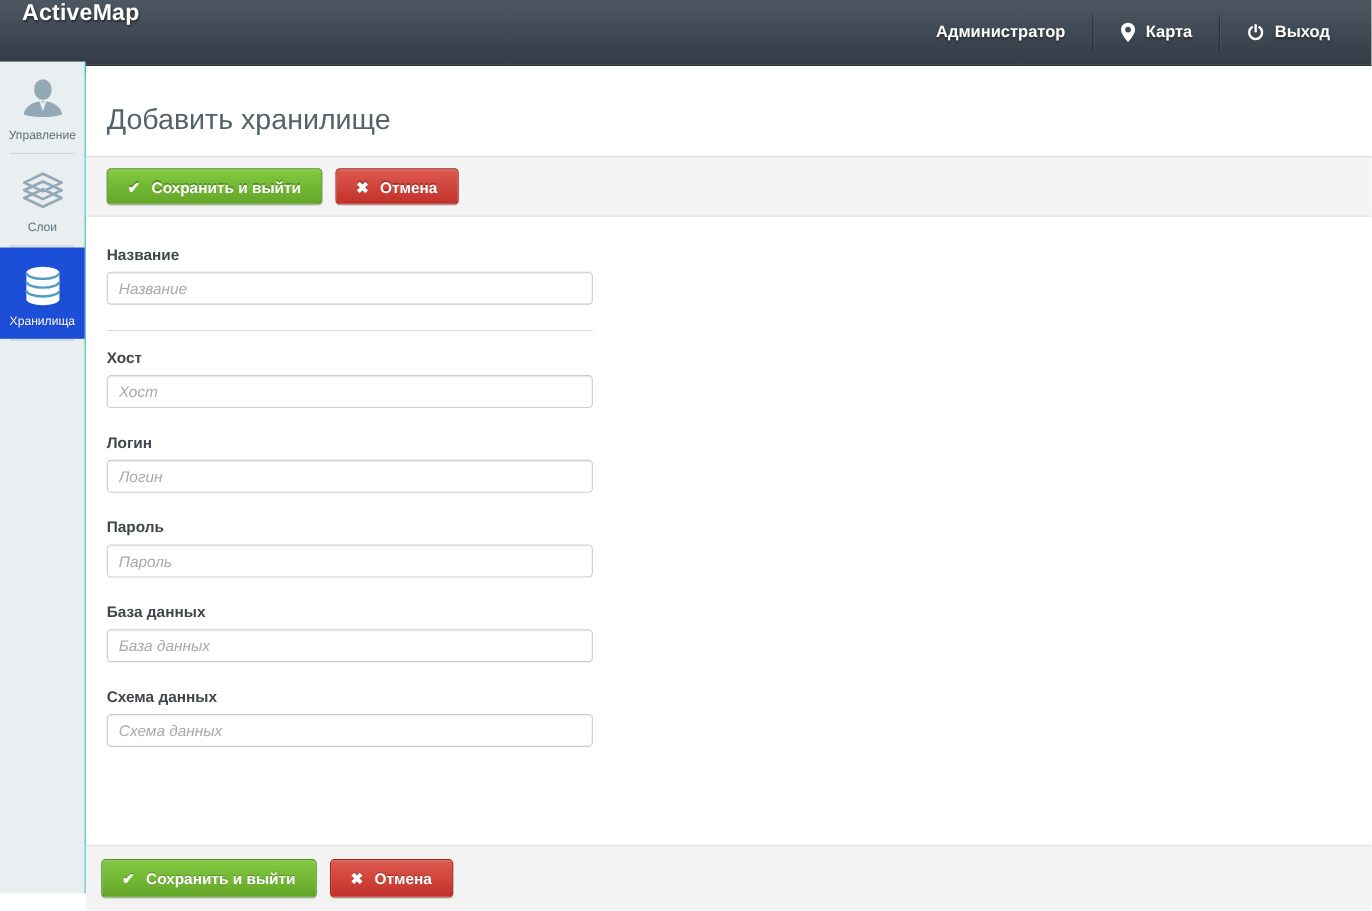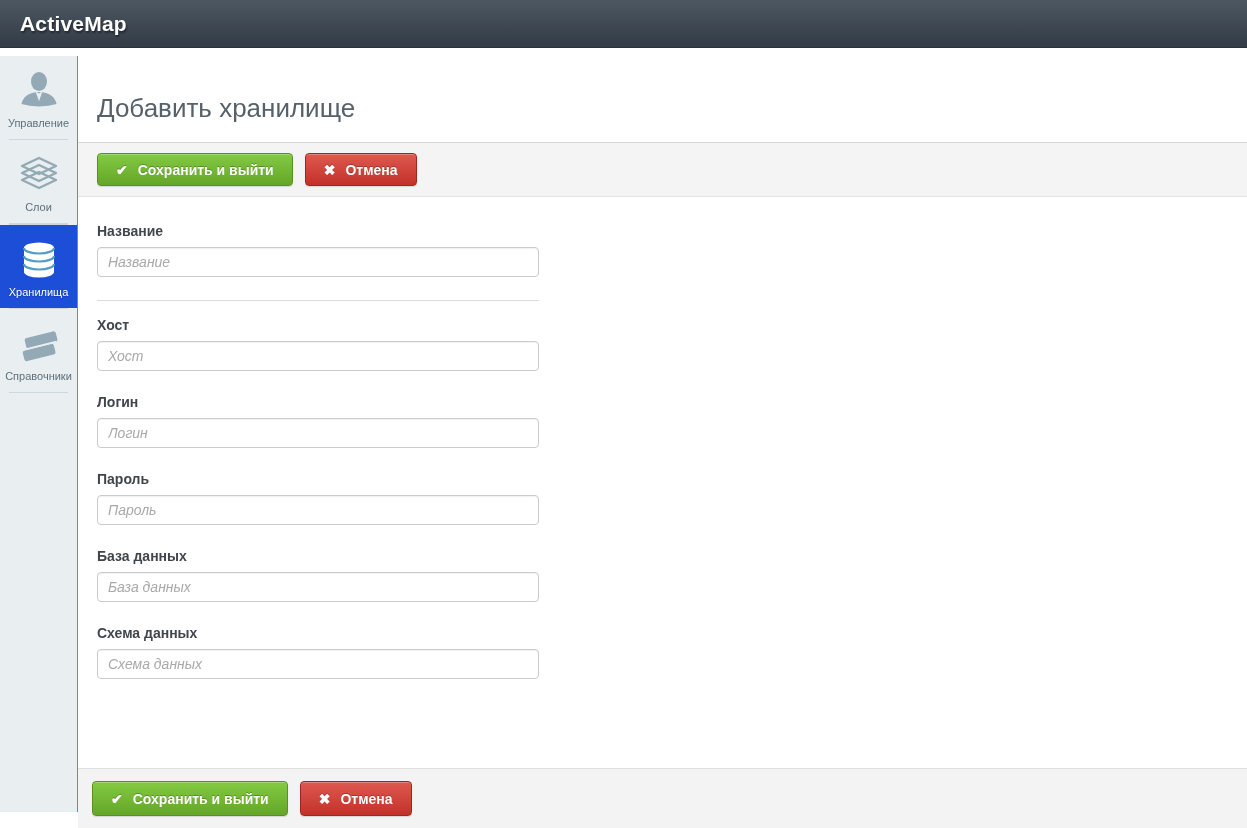--- a/index.html
+++ b/index.html
@@ -2,24 +2,24 @@
 <html><head>
 <meta charset="utf-8">
 <style>
   * { margin:0; padding:0; box-sizing:border-box; }
   html,body { width:1247px; height:828px; overflow:hidden; }
   body { font-family:"Liberation Sans", sans-serif; background:#fff; }
   .app { position:relative; width:1247px; height:828px; }
 
   
   .topbar {
-    position:absolute; top:0; left:0; right:0; height:48px;
+    position:absolute; top:0; left:0; right:0; height:60px;
     background:linear-gradient(#4d5761,#333c46);
     border-bottom:1px solid #272f38;
-    display:flex; align-items:center; color:#fff;
+    display:flex; align-items:flex-start; color:#fff;
   }
   .logo {
     margin-left:20px; font-size:21px; font-weight:bold; color:#fff;
     text-shadow:1px 2px 2px rgba(0,0,0,.45); letter-spacing:.2px; cursor:pointer;
   }
   .topnav { margin-left:auto; display:flex; align-items:center; height:100%; margin-right:14px; }
   .top-item {
     display:flex; align-items:center; gap:9px; padding:0 24px; height:100%;
     font-size:15px; font-weight:bold; color:#fff; cursor:pointer;
     text-shadow:0 1px 2px rgba(0,0,0,.4);
@@ -82,20 +82,44 @@
   }
   .bottombar .btn { height:35px; }
 </style>
 </head>
 <body>
 
 <div class="app">
 
   <header class="topbar">
     <div class="logo">ActiveMap</div>
+    <nav class="topnav">
+      <div class="top-item">
+        <span>Администратор</span>
+      </div>
+      <div class="top-sep"></div>
+      <div class="top-item">
+        <span class="icon">
+          <svg width="15" height="19" viewBox="0 0 24 30" fill="#fff">
+            <path d="M12 1 C6.2 1 1.8 5.4 1.8 11 c0 7 10.2 18 10.2 18 s10.2-11 10.2-18 C22.2 5.4 17.8 1 12 1 z M12 15 a4.2 4.2 0 1 1 0-8.4 a4.2 4.2 0 0 1 0 8.4 z" fill-rule="evenodd"></path>
+          </svg>
+        </span>
+        <span>Карта</span>
+      </div>
+      <div class="top-sep"></div>
+      <div class="top-item">
+        <span class="icon">
+          <svg width="17" height="17" viewBox="0 0 24 24" fill="none" stroke="#fff" stroke-width="3" stroke-linecap="round">
+            <path d="M12 2.5 v8"></path>
+            <path d="M7.2 5.4 a8.3 8.3 0 1 0 9.6 0"></path>
+          </svg>
+        </span>
+        <span>Выход</span>
+      </div>
+    </nav>
   </header>
 
   <aside class="sidebar">
 
     <div class="side-item">
       <span class="icon-wrap">
         <svg width="42" height="42" viewBox="0 0 42 42" fill="currentColor">
           <ellipse cx="21" cy="11.5" rx="8" ry="9.5"></ellipse>
           <path d="M21 22 c-10 0 -16.5 5.5 -17.5 12 a28 11 0 0 0 35 0 C37.5 27.5 31 22 21 22 z"></path>
           <path d="M21 23.5 l-3.5 -2.3 3.5 10 3.5 -10 z" fill="var(--icon-bg)"></path>
@@ -125,36 +149,20 @@
           <path d="M6 9 a15 5.5 0 0 1 30 0 v24 a15 5.5 0 0 1 -30 0 z" fill="currentColor"></path>
           <path d="M6 9  a15 5.5 0 0 0 30 0" stroke="var(--icon-bg)" stroke-width="2.2" fill="none"></path>
           <path d="M6 17 a15 5.5 0 0 0 30 0" stroke="var(--icon-bg)" stroke-width="2.2" fill="none"></path>
           <path d="M6 25 a15 5.5 0 0 0 30 0" stroke="var(--icon-bg)" stroke-width="2.2" fill="none"></path>
         </svg>
       </span>
       <span class="side-label">Хранилища</span>
     </div>
     <div class="side-divider"></div>
 
-    <div class="side-item">
-      <span class="icon-wrap">
-        <svg width="42" height="40" viewBox="0 0 42 40" fill="currentColor">
-          <g transform="rotate(-14 21 28)">
-            <rect x="5" y="23" width="32" height="11" rx="2.5"></rect>
-          </g>
-          <g transform="rotate(-14 21 16)">
-            <rect x="7" y="11" width="32" height="11" rx="2.5"></rect>
-          </g>
-          <g transform="rotate(-14 21 22)">
-            <rect x="6" y="21.2" width="33" height="1.8" fill="var(--icon-bg)"></rect>
-          </g>
-        </svg>
-      </span>
-      <span class="side-label">Справочники</span>
-    </div>
     <div class="side-divider"></div>
 
   </aside>
 
   <main class="main">
 
     <div class="title-row">
       <h1 class="page-title">Добавить хранилище</h1>
     </div>
 

